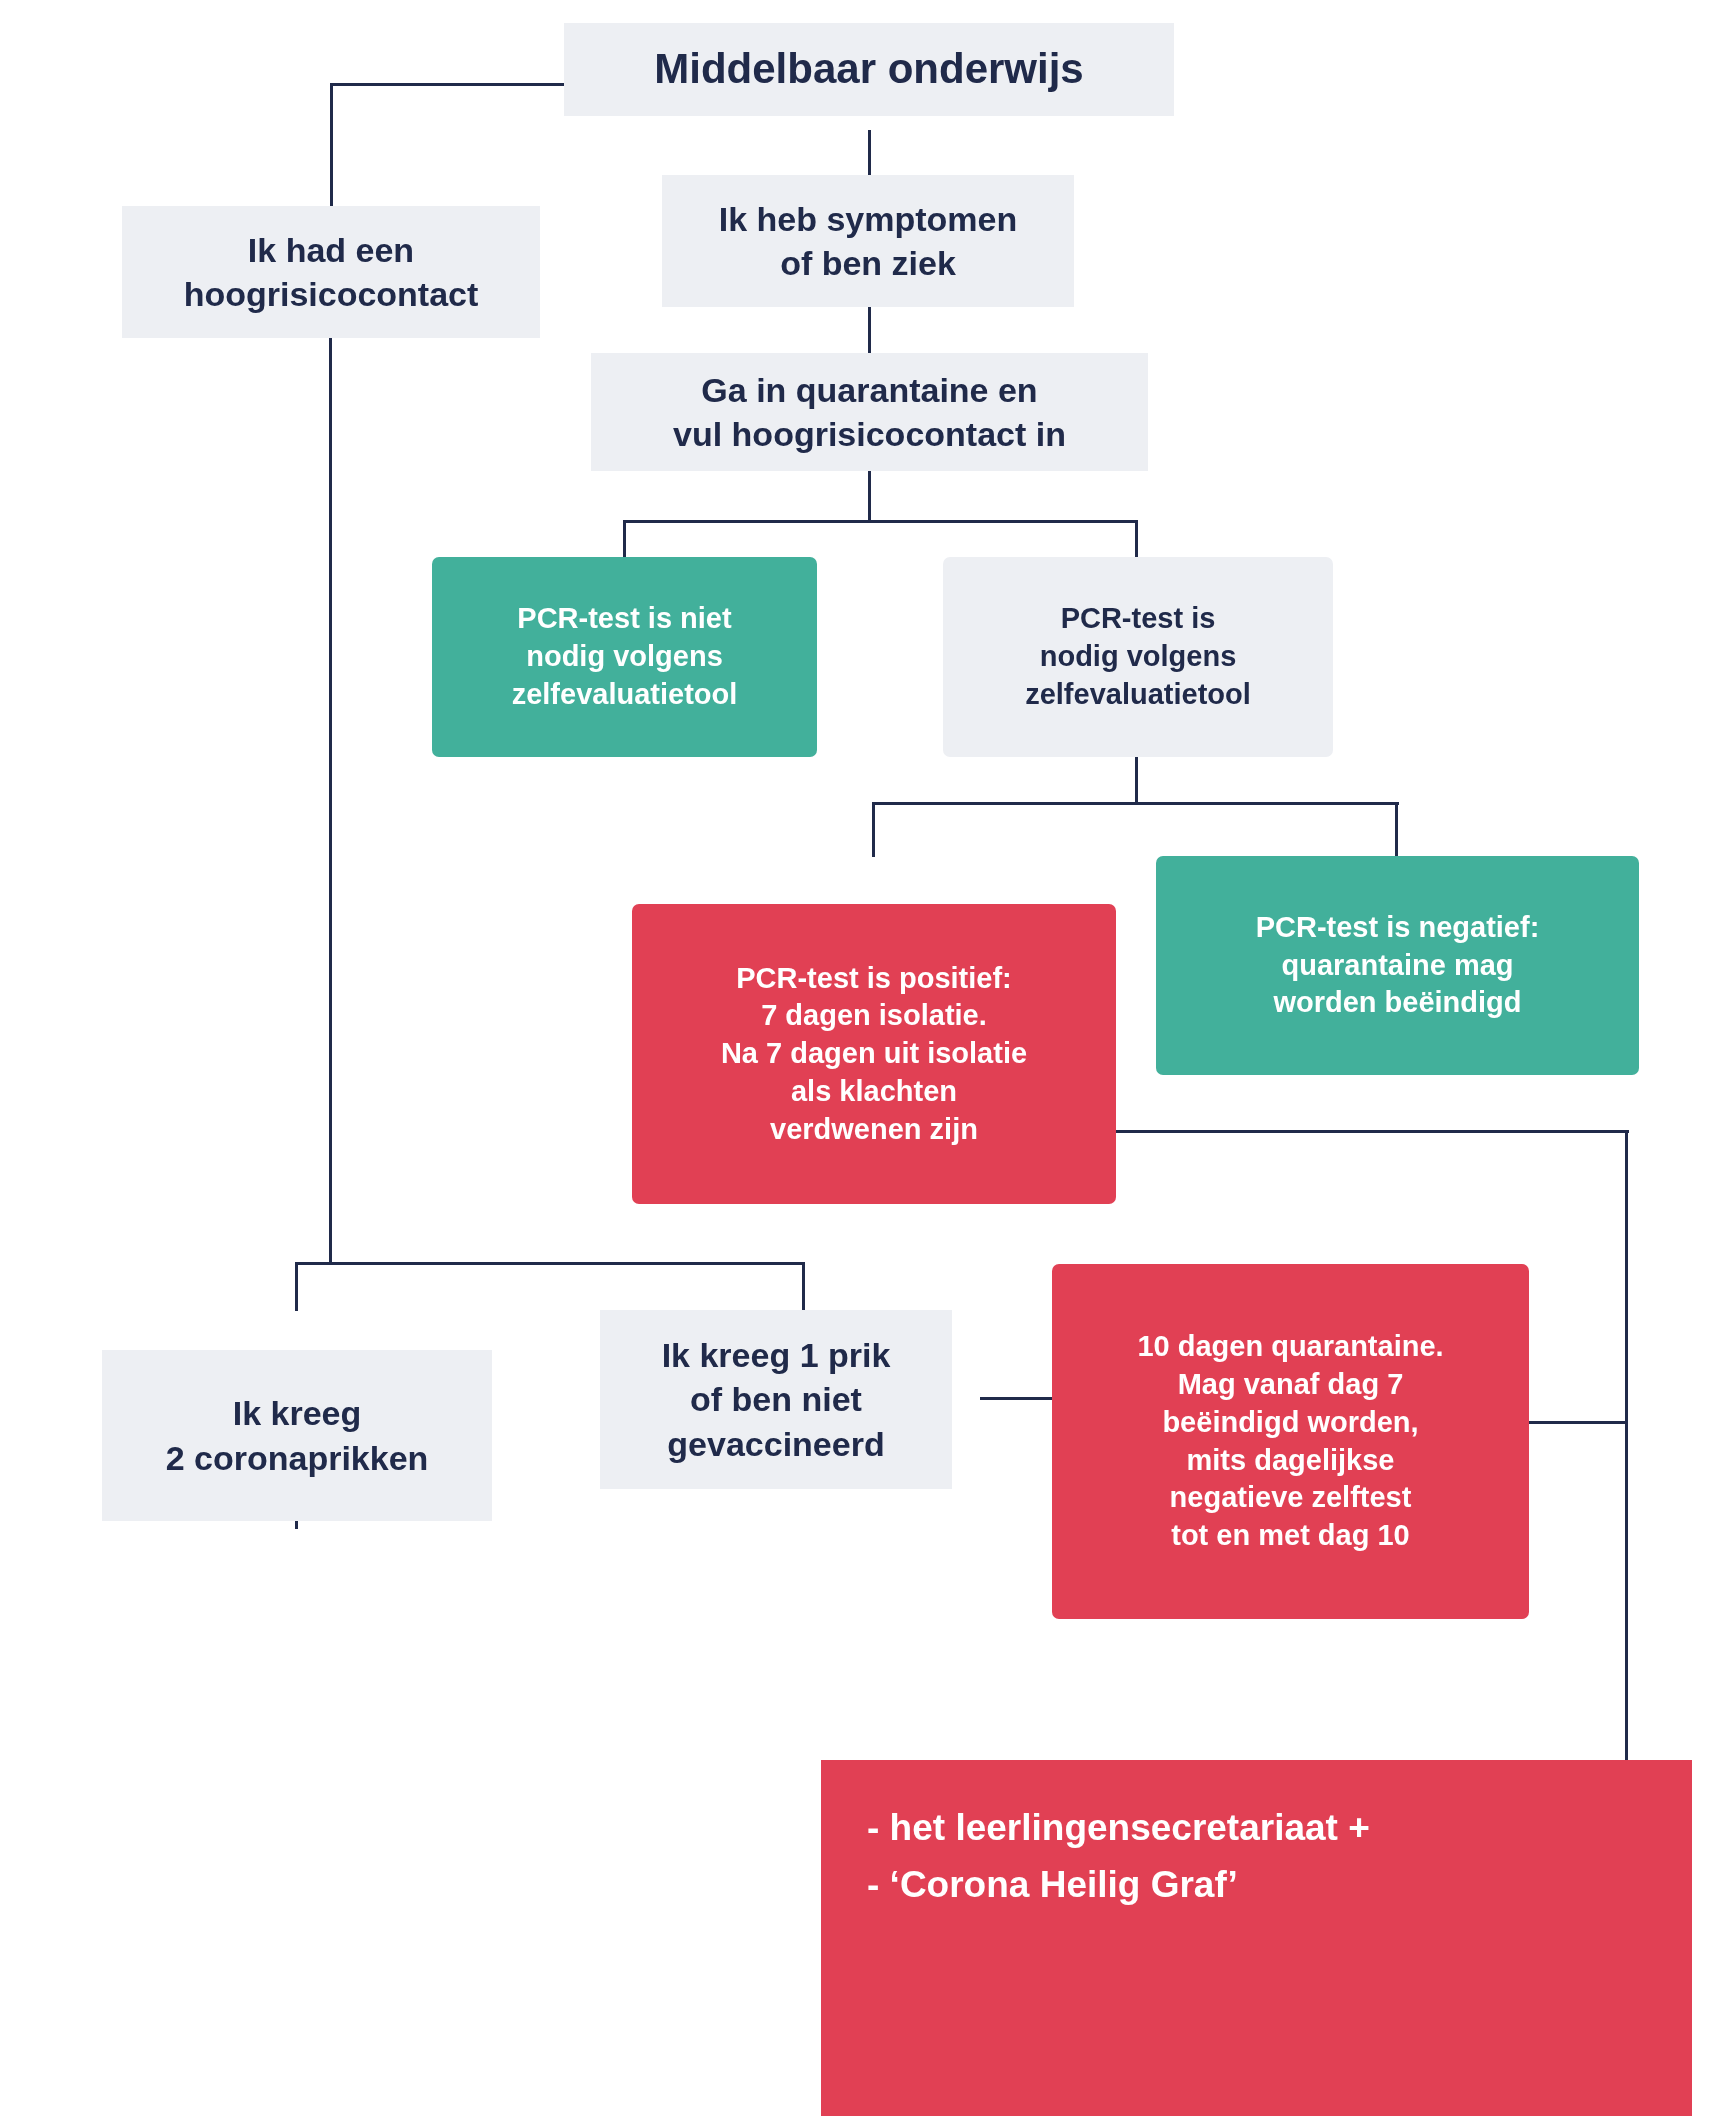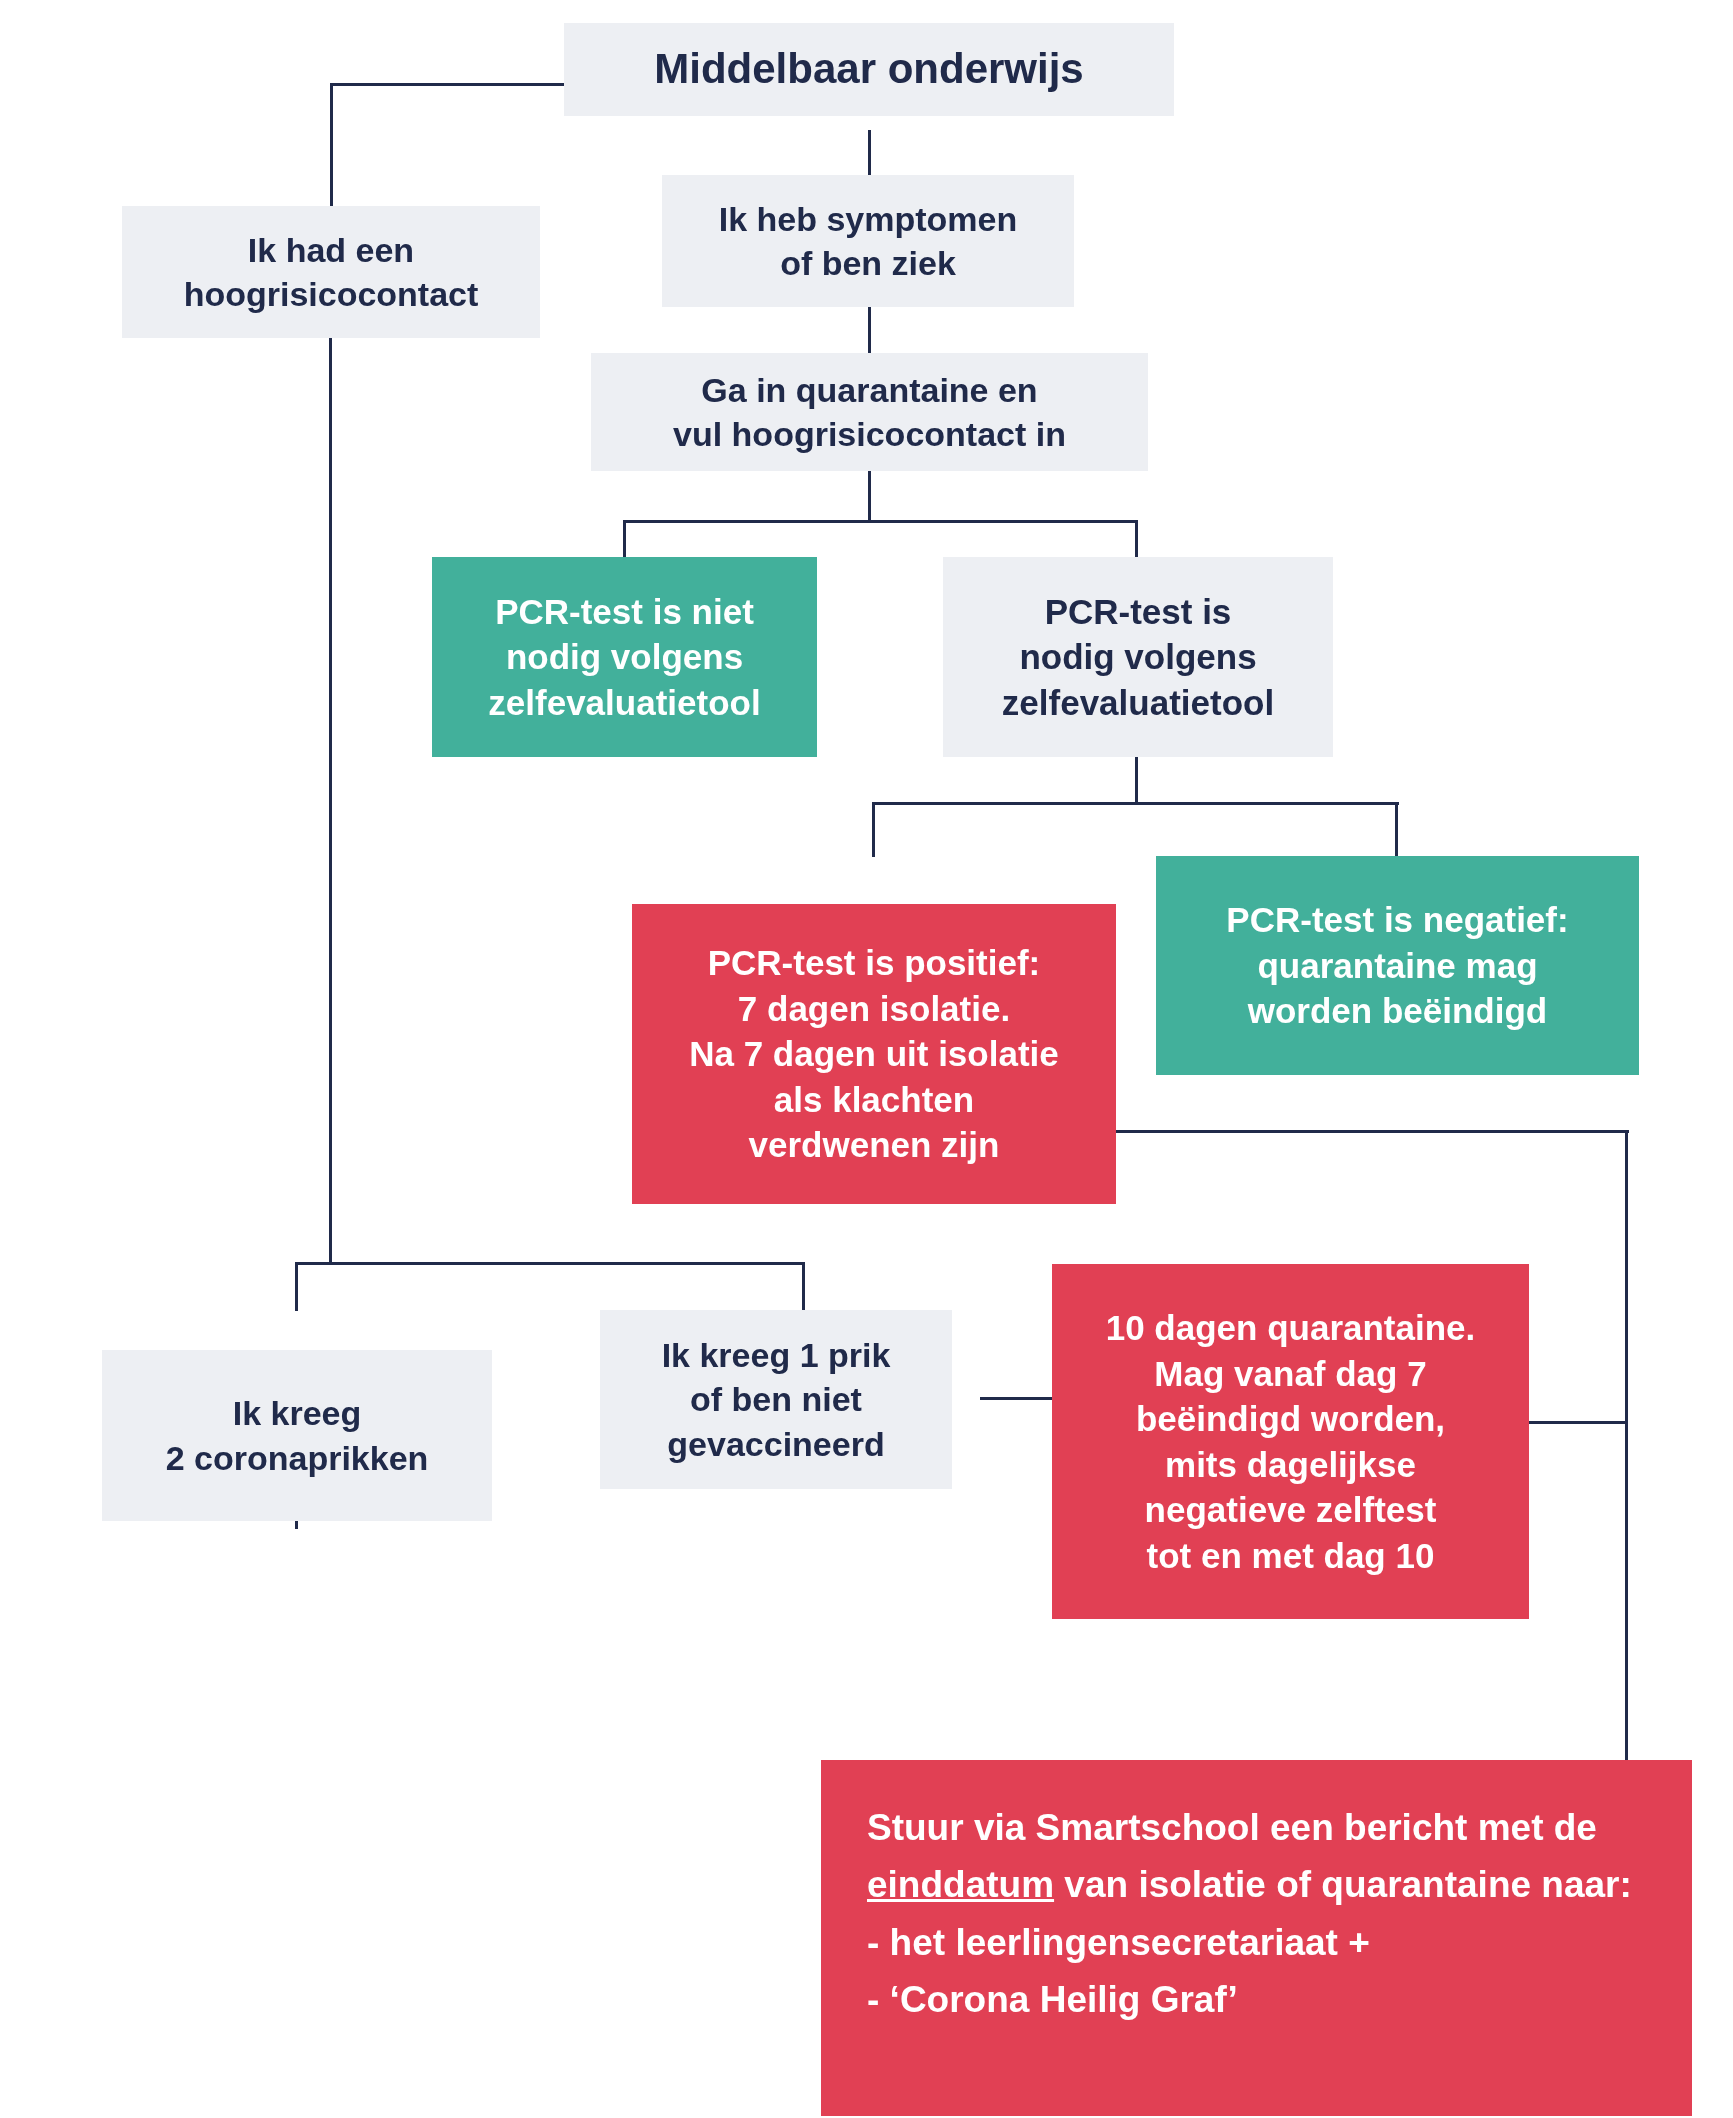--- a/index.html
+++ b/index.html
@@ -37,21 +37,21 @@
   .red {
     background: #e14054;
     color: #ffffff;
   }
   .line {
     position: absolute;
     background: #202a4a;
   }
   .title-node { font-size: 42px; }
   .mid-node   { font-size: 34px; }
-  .big-node   { font-size: 35px; }
+  .big-node   { font-size: 29px; border-radius: 7px; }
 
   #node-smartschool {
     display: block;
     text-align: left;
     padding: 39px 46px;
     font-size: 37px;
     line-height: 1.55;
     white-space: normal;
   }
   #node-smartschool .u {
@@ -123,21 +123,18 @@
 
   <div class="node red big-node" style="left:1052px; top:1264px; width:477px; height:355px;">10 dagen quarantaine.
 Mag vanaf dag 7
 beëindigd worden,
 mits dagelijkse
 negatieve zelftest
 tot en met dag 10</div>
 
 
   <div class="node red" id="node-smartschool" style="left:821px; top:1760px; width:871px; height:356px;">
-    <div>
-      <span>Stuur via Smartschool een bericht met de </span><span class="u">einddatum</span><span> van isolatie of quarantaine naar:</span>
-    </div>
     <div>- het leerlingensecretariaat +</div>
     <div>- ‘Corona Heilig Graf’</div>
   </div>
 
 </div>
 
 
 </body></html>

